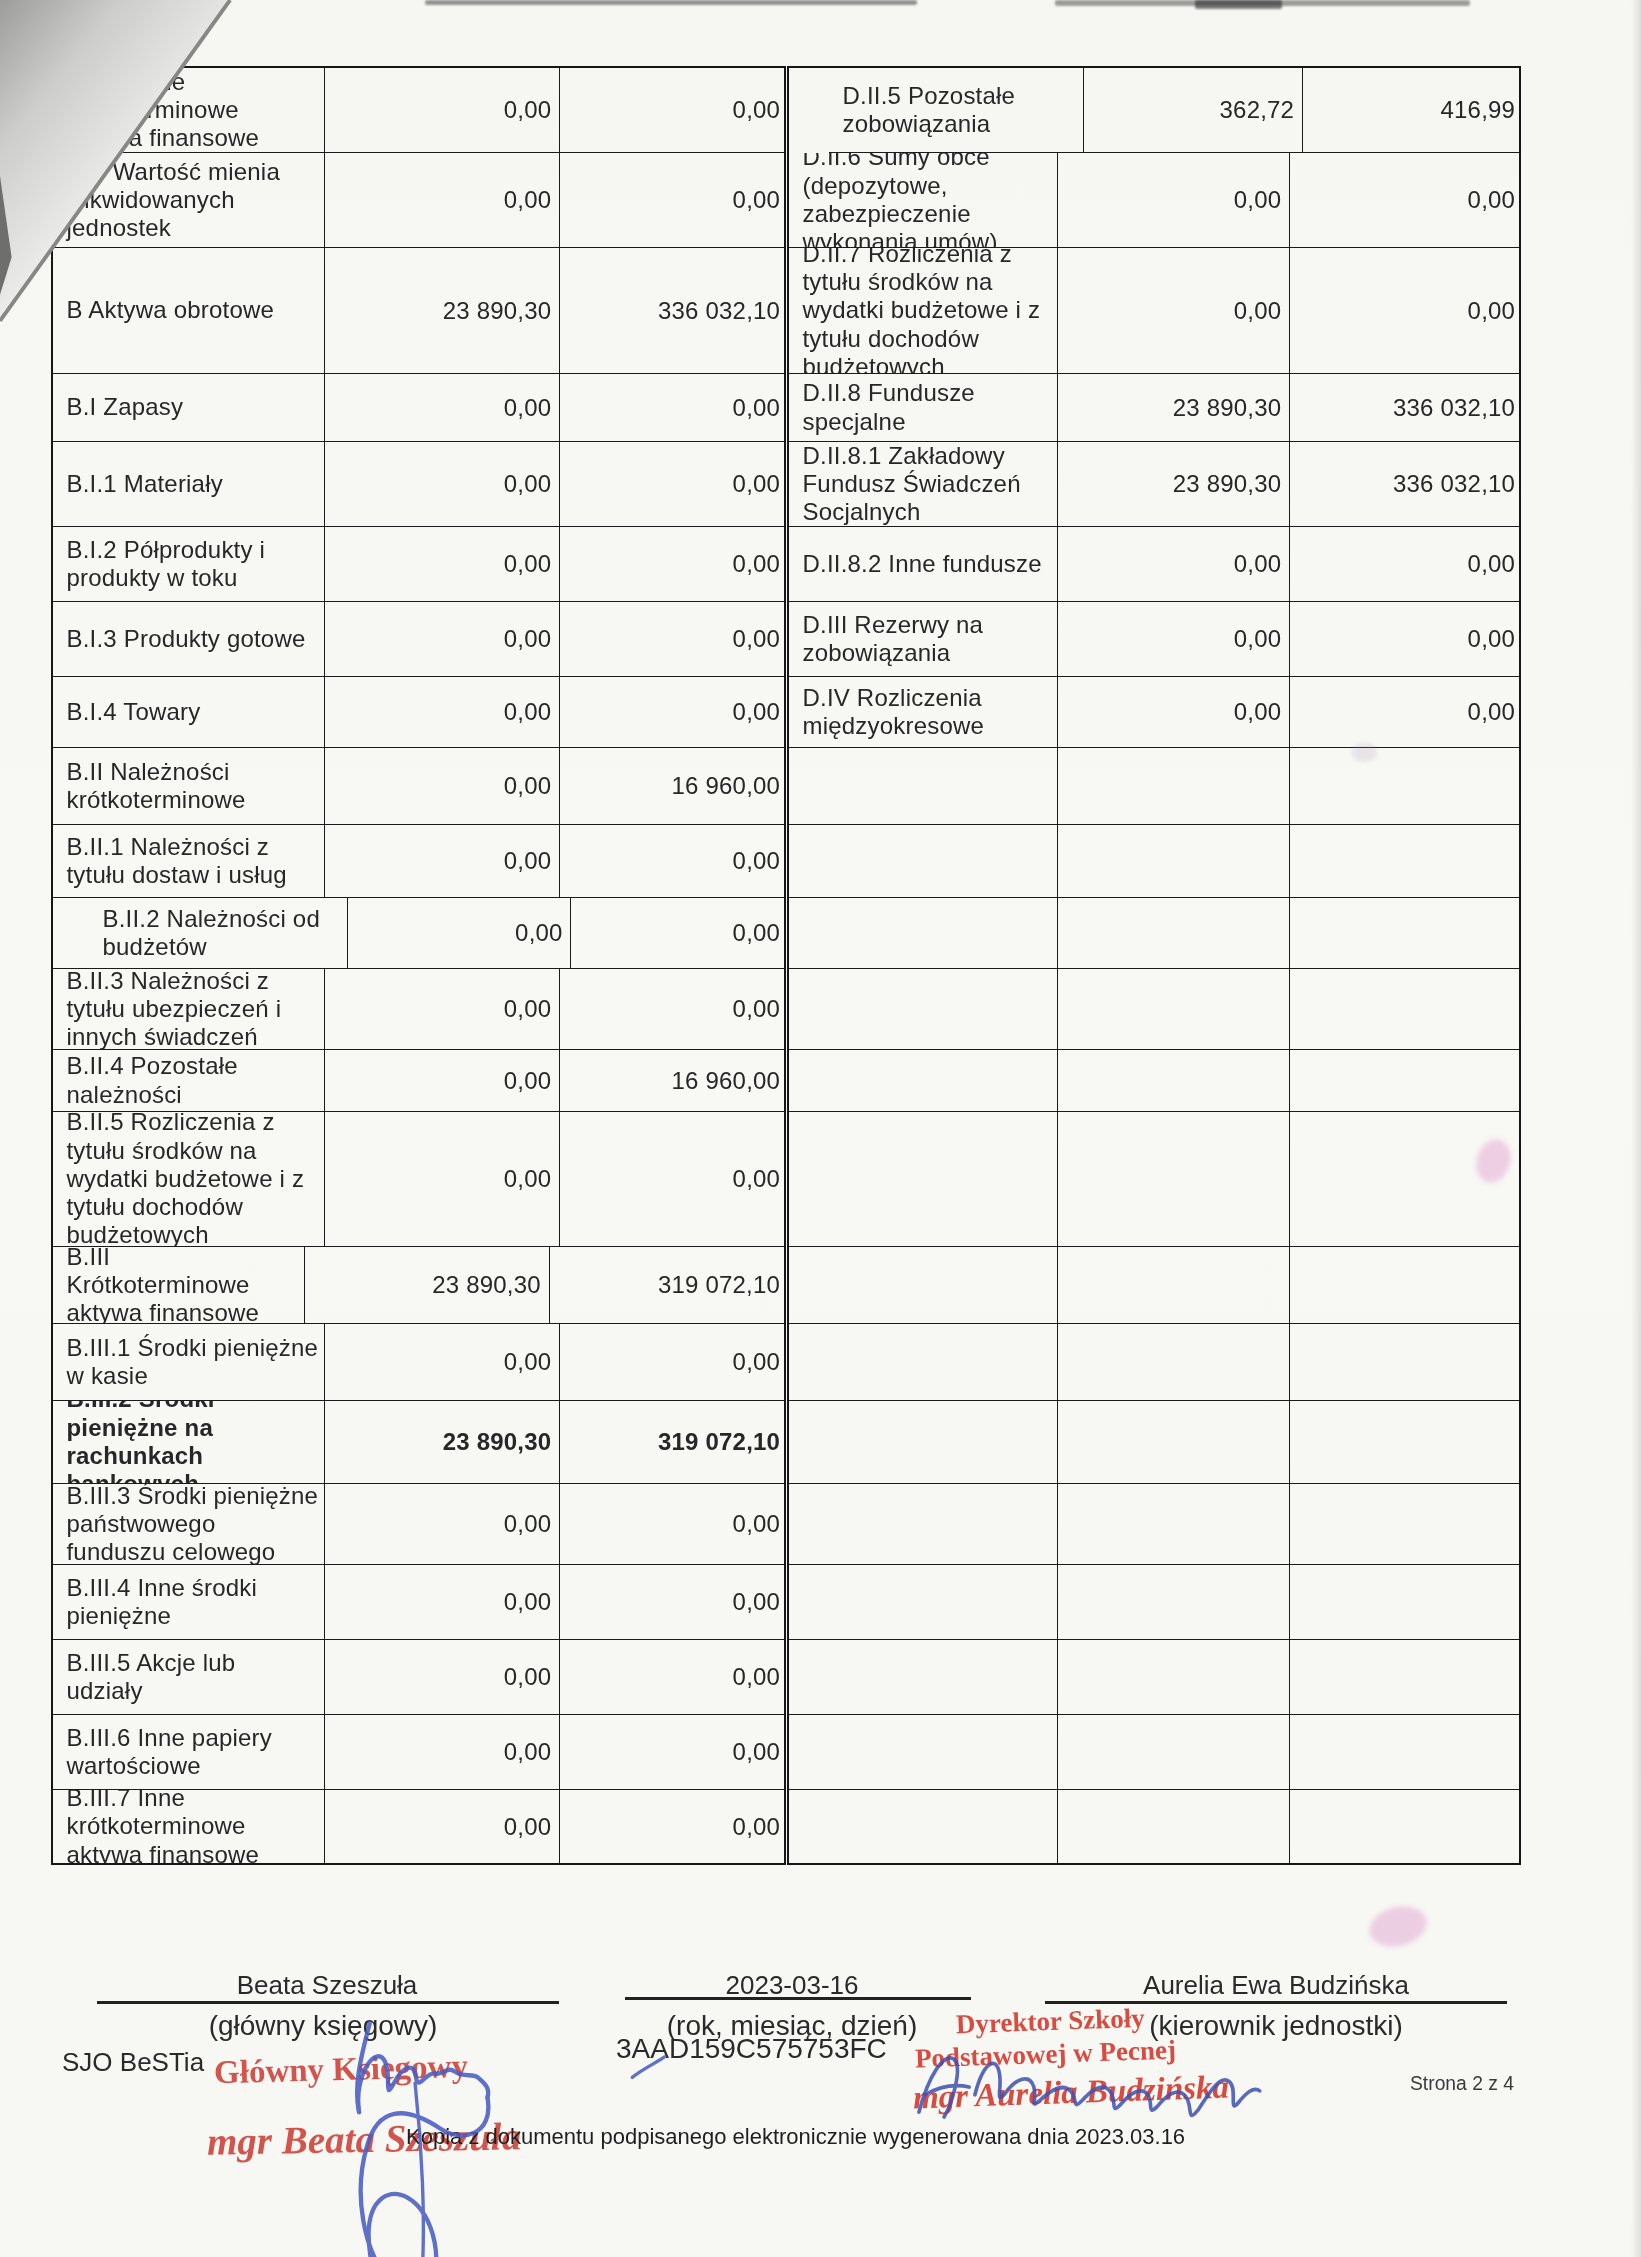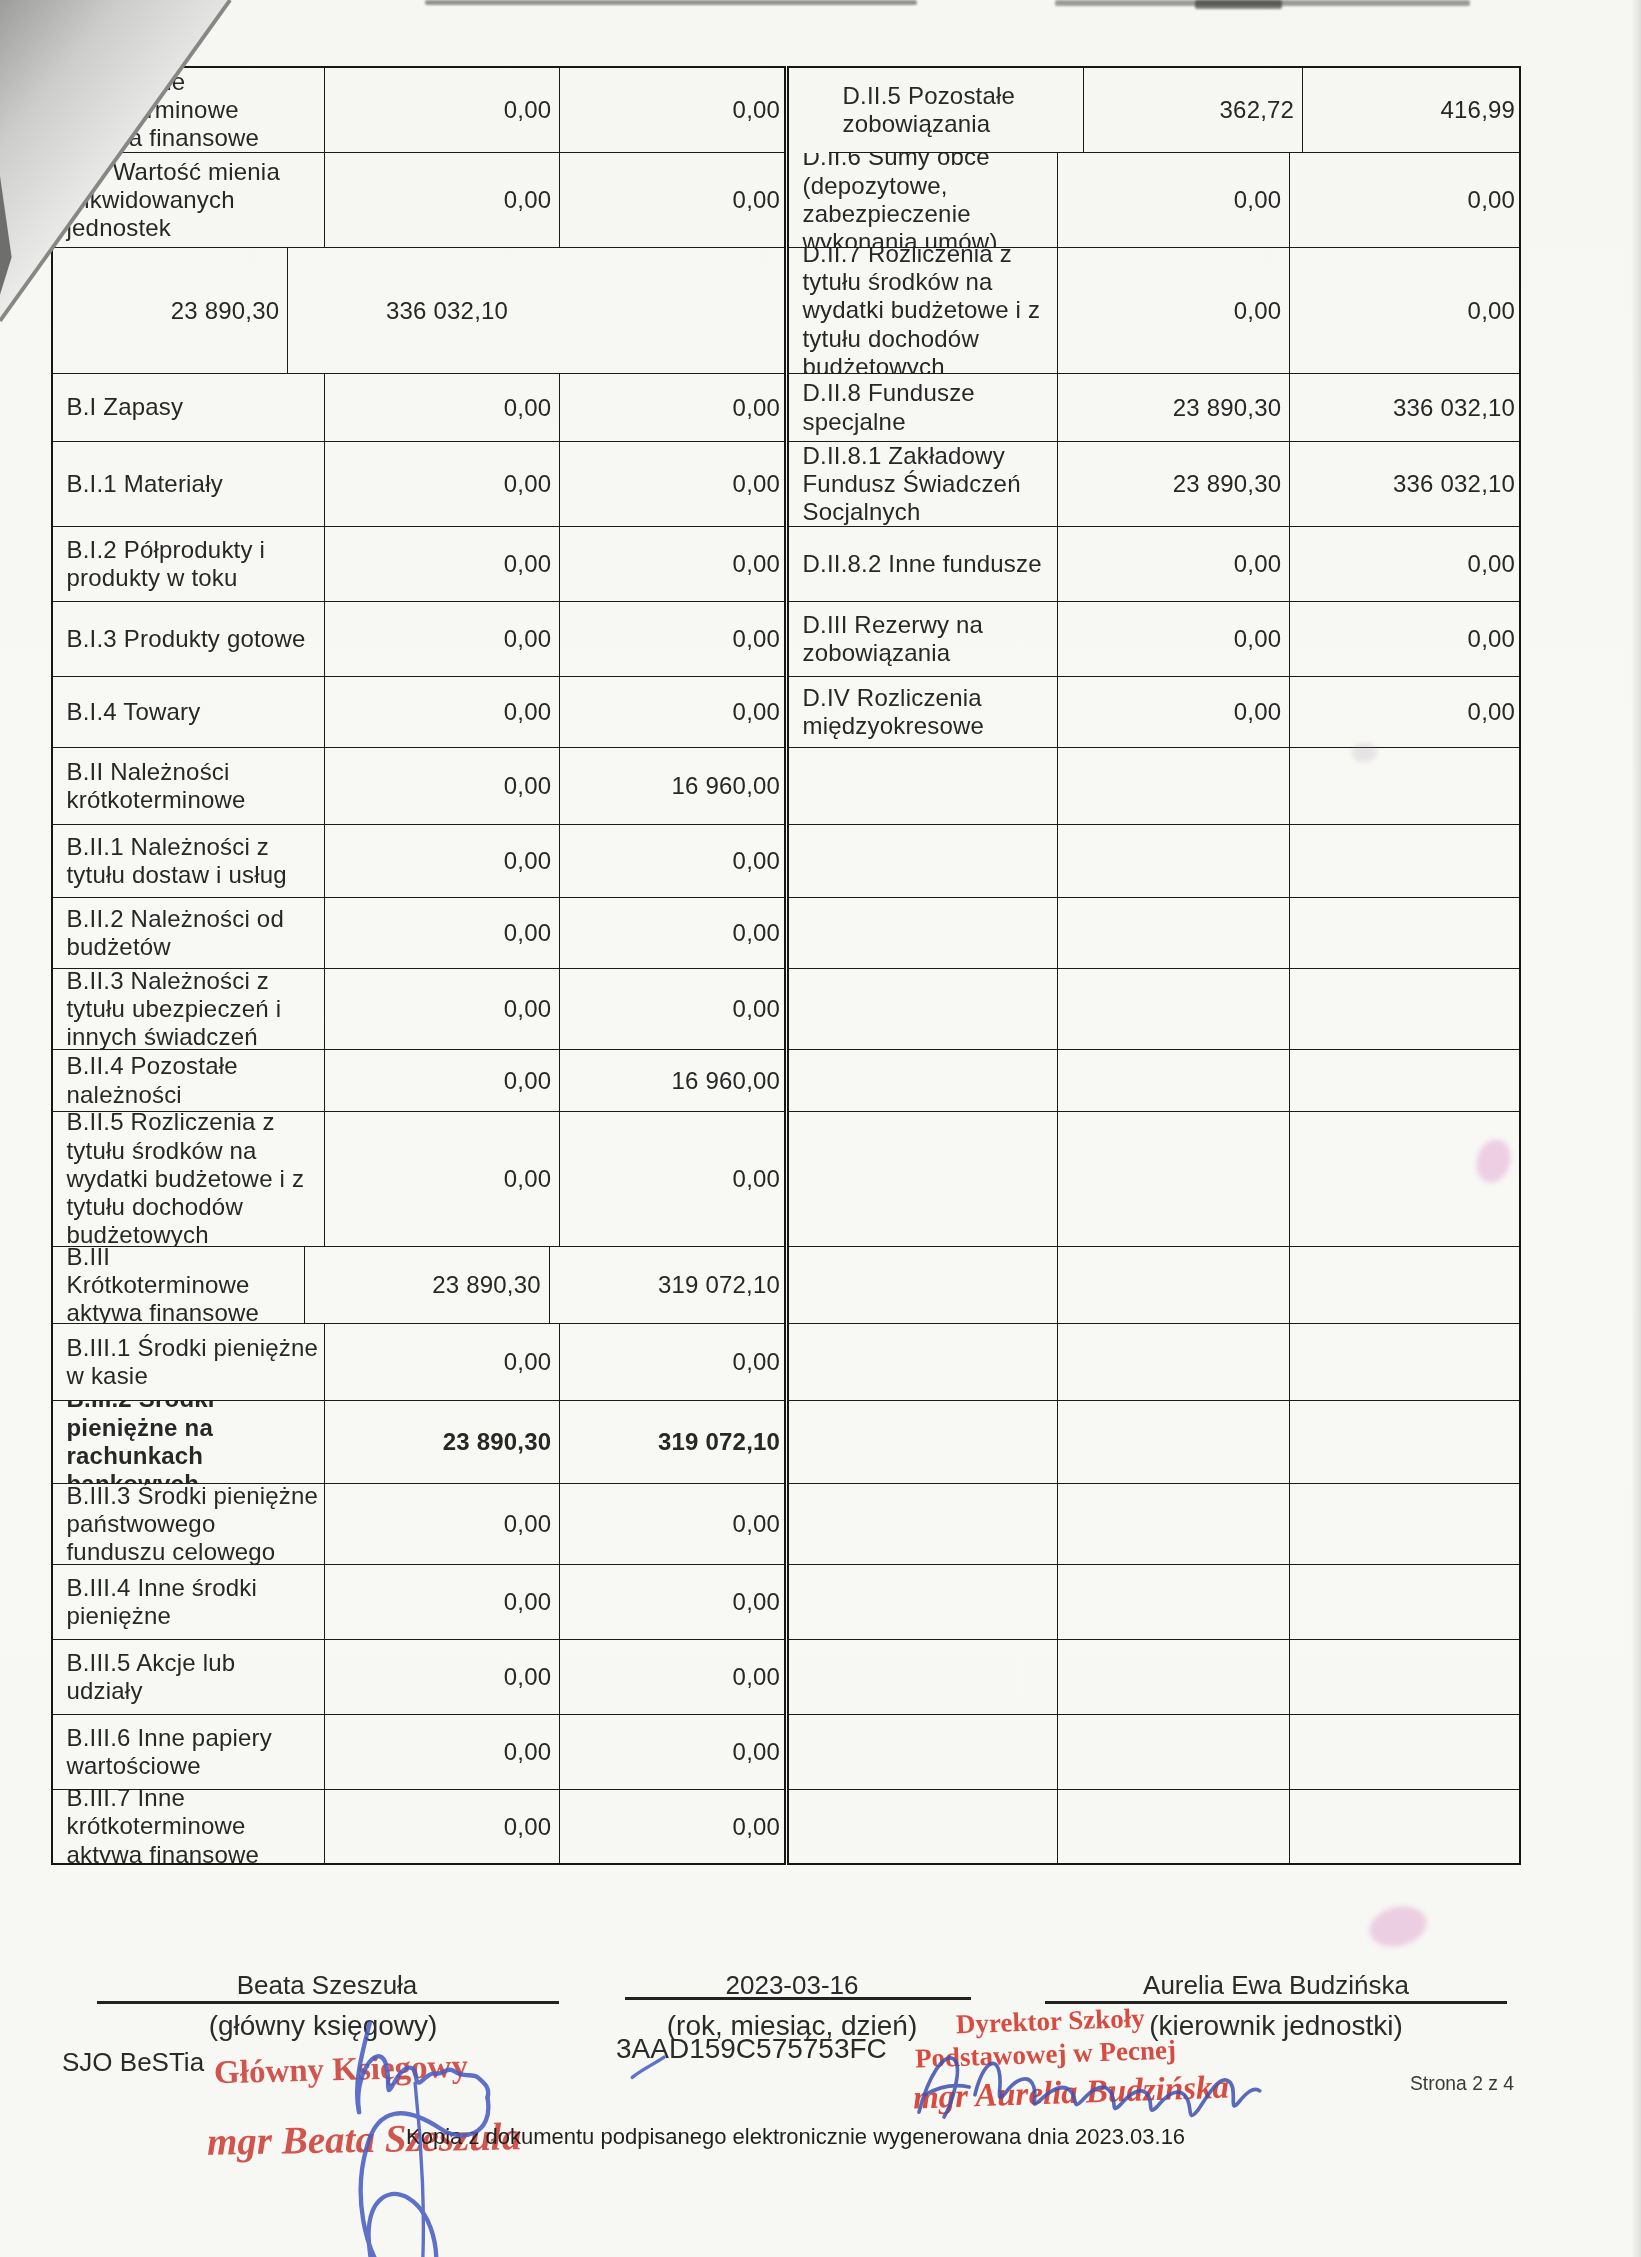--- a/index.html
+++ b/index.html
@@ -75,20 +75,23 @@
           <span class="txt">A.V Wartość mienia zlikwidowanych jednostek</span>
         </div>
         <div class="cell c-v1">
           <span class="txt">0,00</span>
         </div>
         <div class="cell c-v2">
           <span class="txt">0,00</span>
         </div>
       </div>
       <div class="t-row" style="height: 126px;">
+        <div class="cell c-label">
+          <span class="txt">B Aktywa obrotowe</span>
+        </div>
         <div class="cell c-v1">
           <span class="txt">23 890,30</span>
         </div>
         <div class="cell c-v2">
           <span class="txt">336 032,10</span>
         </div>
       </div>
       <div class="t-row" style="height: 68px;">
         <div class="cell c-label">
           <span class="txt">B.I Zapasy</span>
@@ -159,21 +162,21 @@
         <div class="cell c-label">
           <span class="txt">B.II.1 Należności z tytułu dostaw i usług</span>
         </div>
         <div class="cell c-v1">
           <span class="txt">0,00</span>
         </div>
         <div class="cell c-v2">
           <span class="txt">0,00</span>
         </div>
       </div>
-      <div class="t-row" style="height: 71px;">
+      <div class="t-row" style="height: 71px; padding-left: 36px;">
         <div class="cell c-label">
           <span class="txt">B.II.2 Należności od budżetów</span>
         </div>
         <div class="cell c-v1">
           <span class="txt">0,00</span>
         </div>
         <div class="cell c-v2">
           <span class="txt">0,00</span>
         </div>
       </div>

